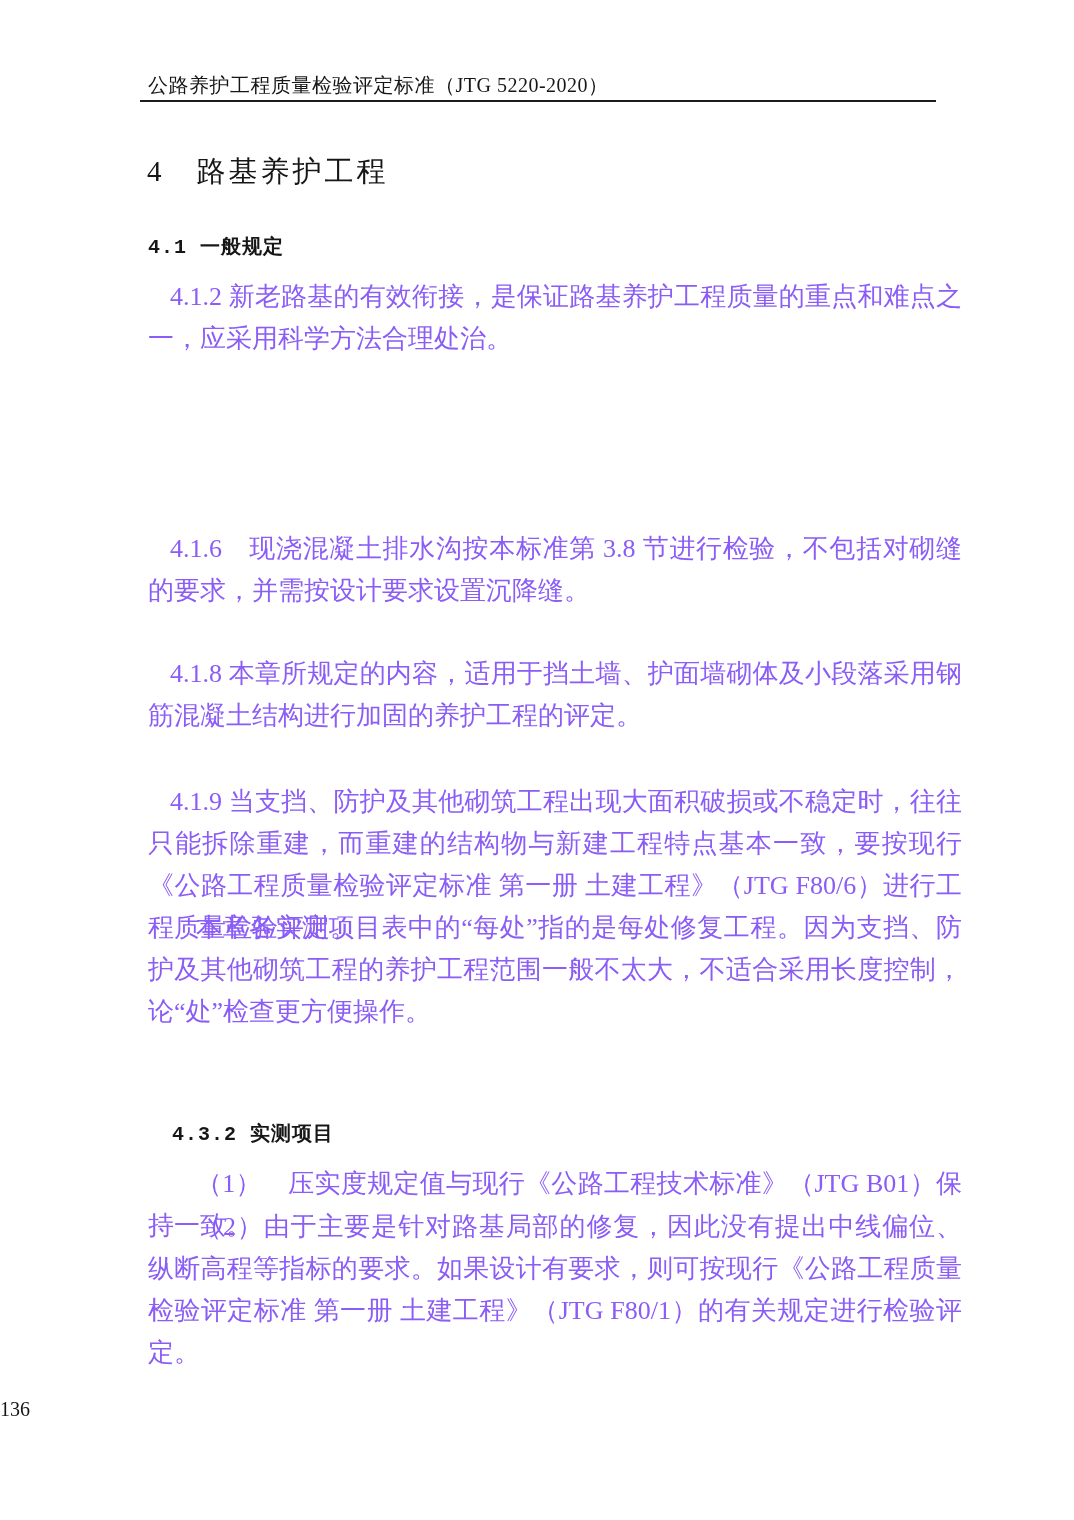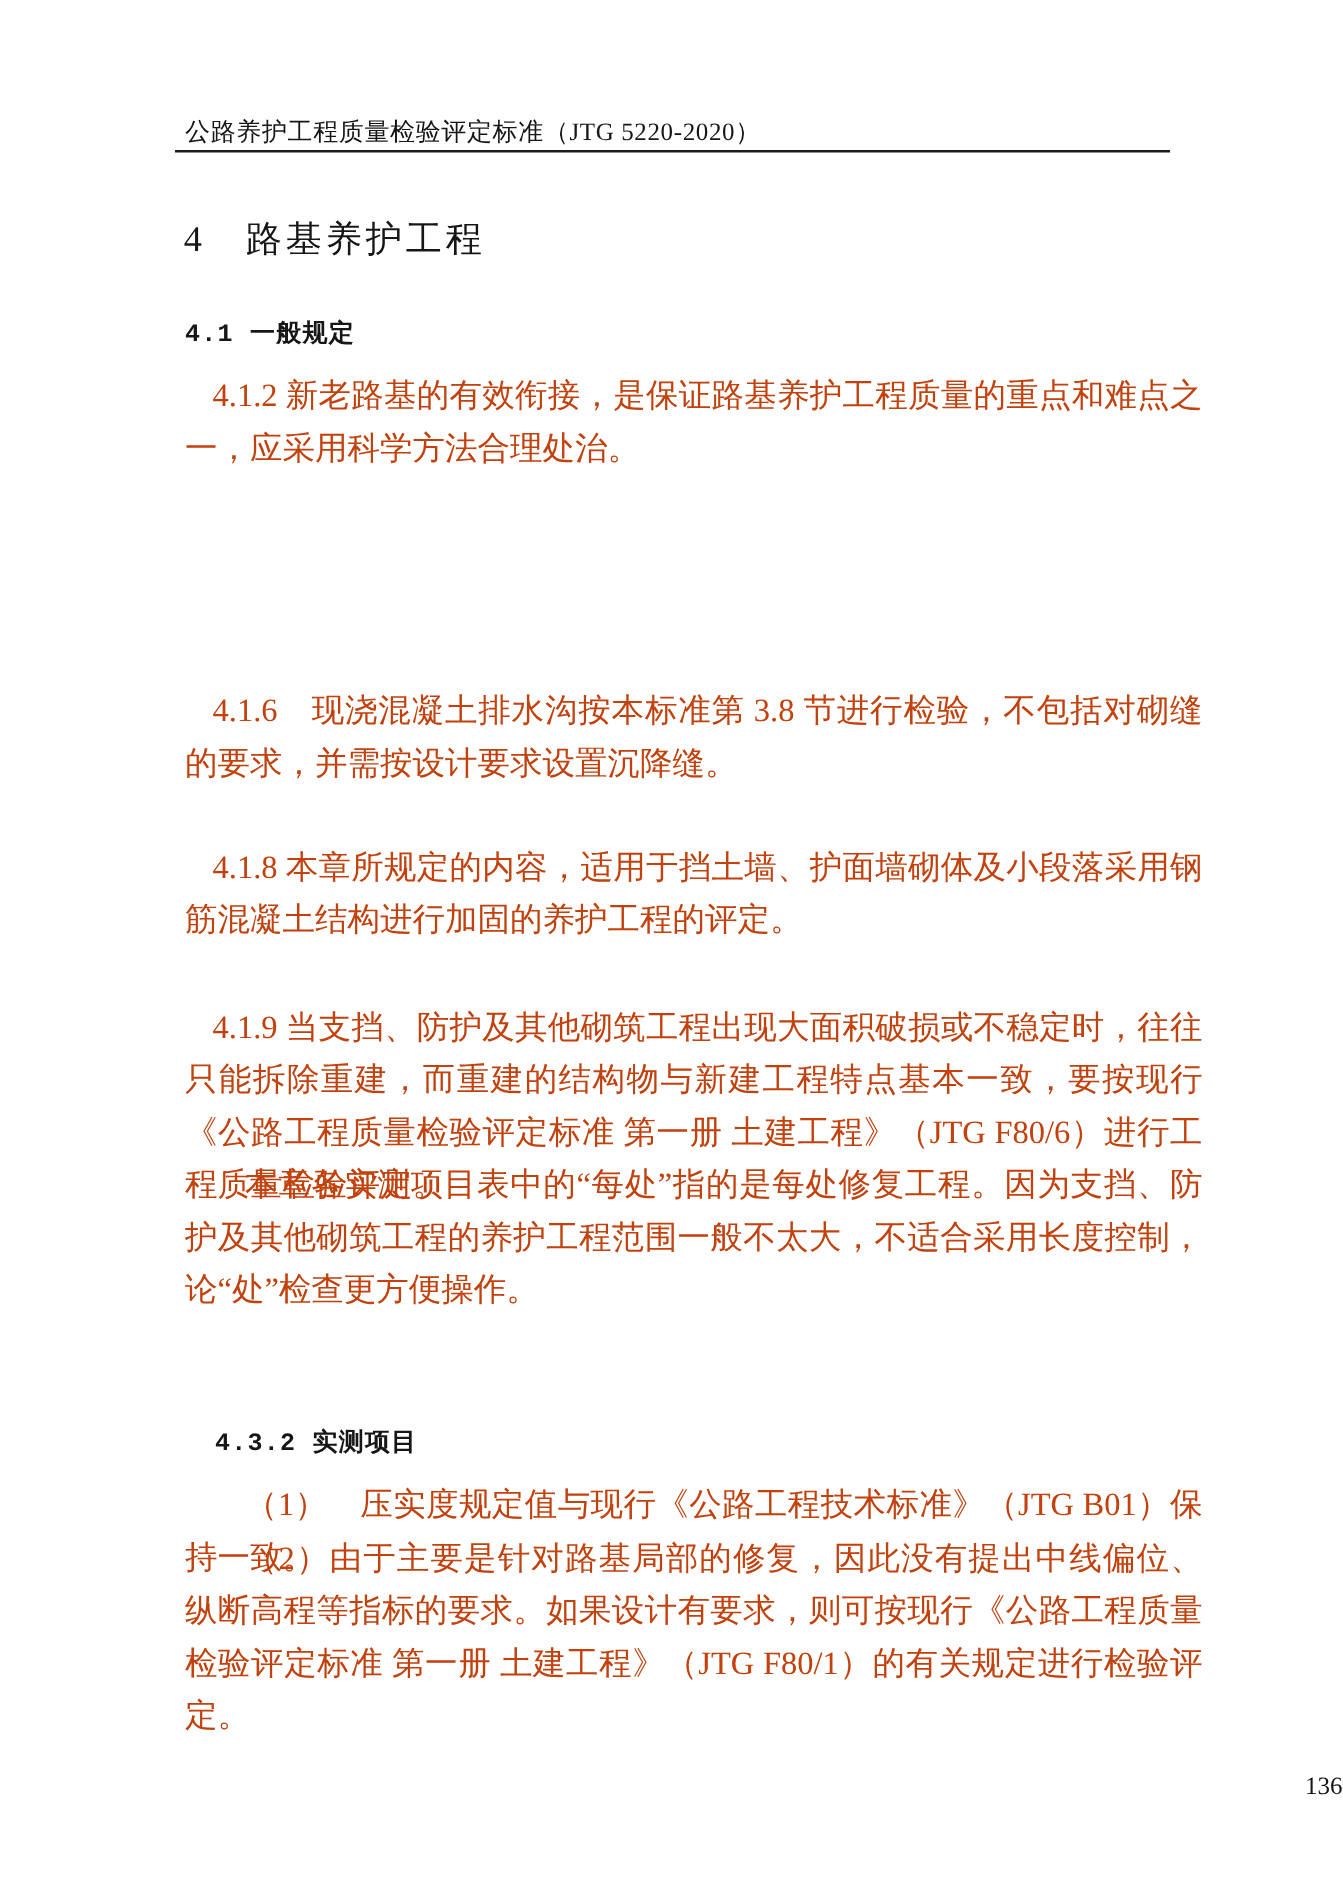--- a/index.html
+++ b/index.html
@@ -9,21 +9,21 @@
   }
   .page {
     position: relative;
     width: 1074px;
     height: 1520px;
     background: #ffffff;
     color: #161616;
     font-family: "Liberation Serif", "DejaVu Serif", serif;
     overflow: hidden;
   }
-  .abs { position: absolute; margin-top: 20px; }
+  .abs { position: absolute; }
 
   .running-header {
     left: 148px;
     top: 72px;
     width: 800px;
     font-size: 20px;
     letter-spacing: 0.5px;
     white-space: nowrap;
   }
   .header-rule {
@@ -50,39 +50,39 @@
   .h41  { left: 148px; top: 233px; }
   .h43  { left: 148px; top: 1076px; }
   .h432 { left: 172px; top: 1120px; }
 
   .body-par {
     left: 148px;
     width: 814px;
     font-size: 26px;
     line-height: 42px;
     text-align: justify;
-    color: #c2410c;
+    color: #8b5cf6;
   }
   .indent-1 { text-indent: 22px; }
   .indent-2 { text-indent: 48px; }
 
   .p412 { top: 276px; }
   .p415 { top: 402px; }
   .p416 { top: 528px; }
   .p418 { top: 653px; }
   .p419 { top: 781px; }
   .pscope { top: 907px; }
   .item1 { top: 1163px; }
   .item2 { top: 1206px; }
 
   .page-number {
     left: 0;
     top: 1398px;
     width: 1074px;
-    text-align: right;
+    text-align: left;
     font-size: 20px;
   }
 </style>
 </head>
 <body>
 
 <div class="page">
 
   <div class="abs running-header">公路养护工程质量检验评定标准（JTG 5220-2020）</div>
 

